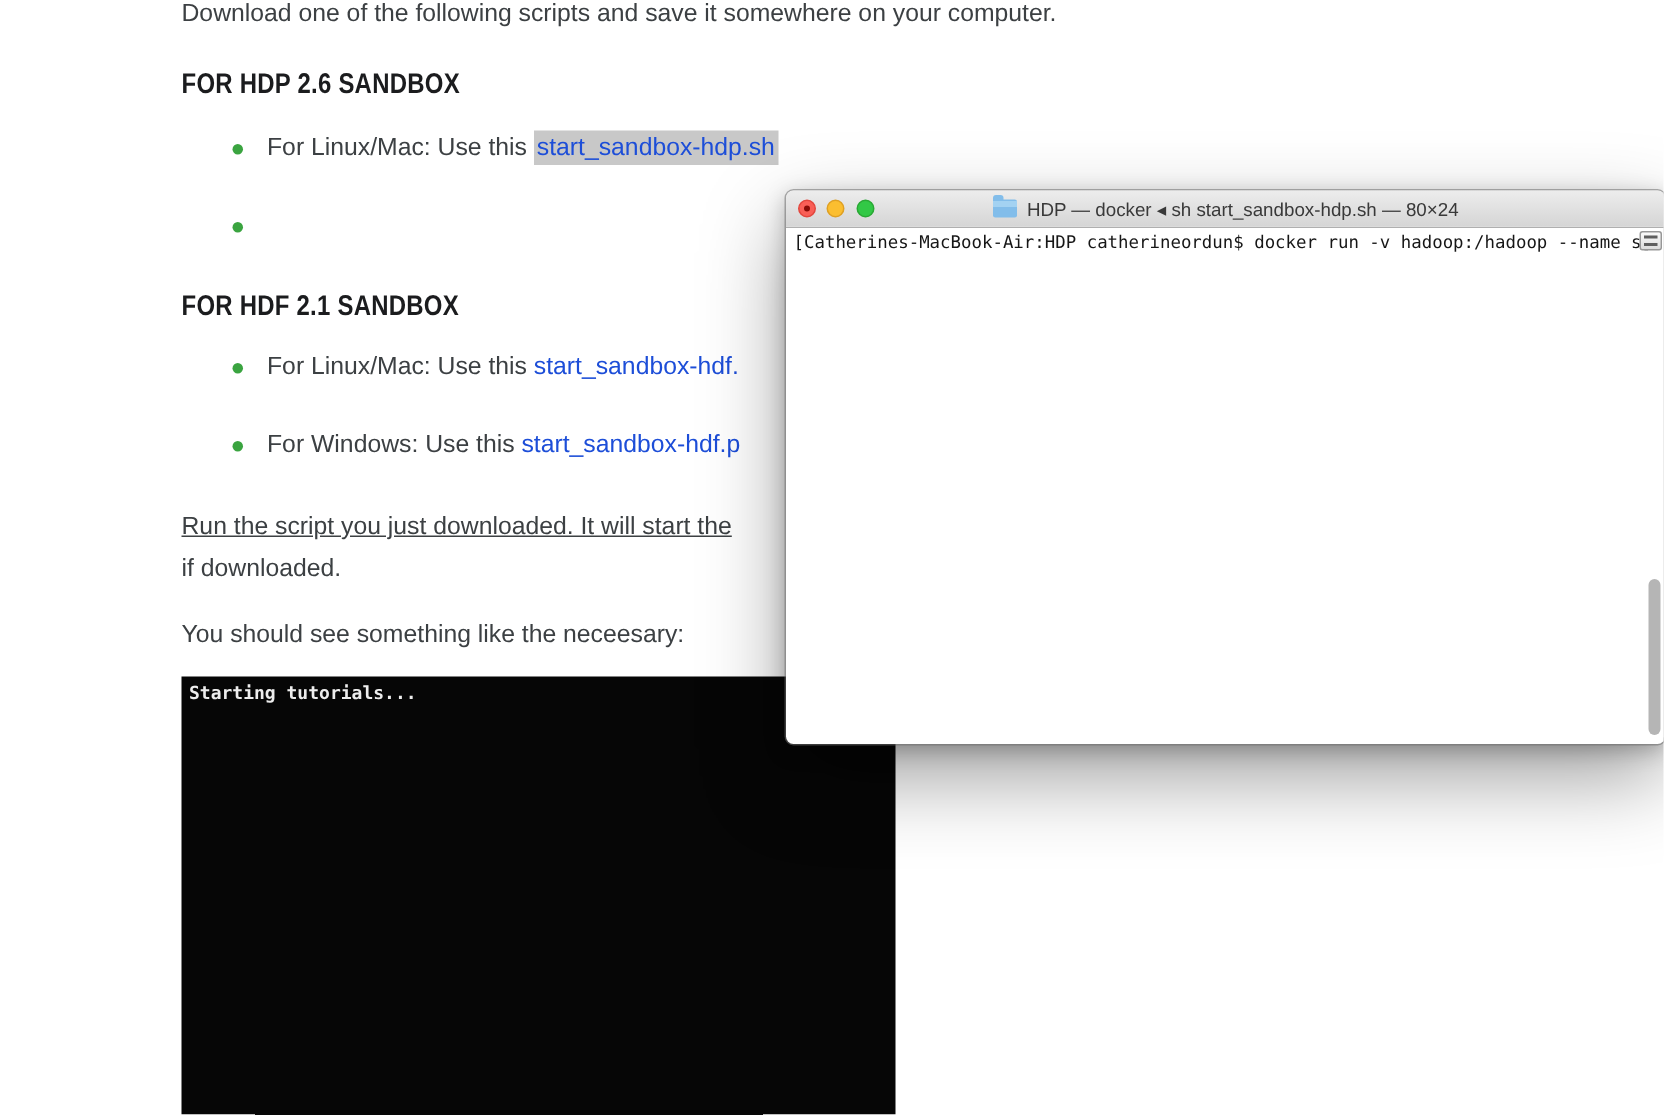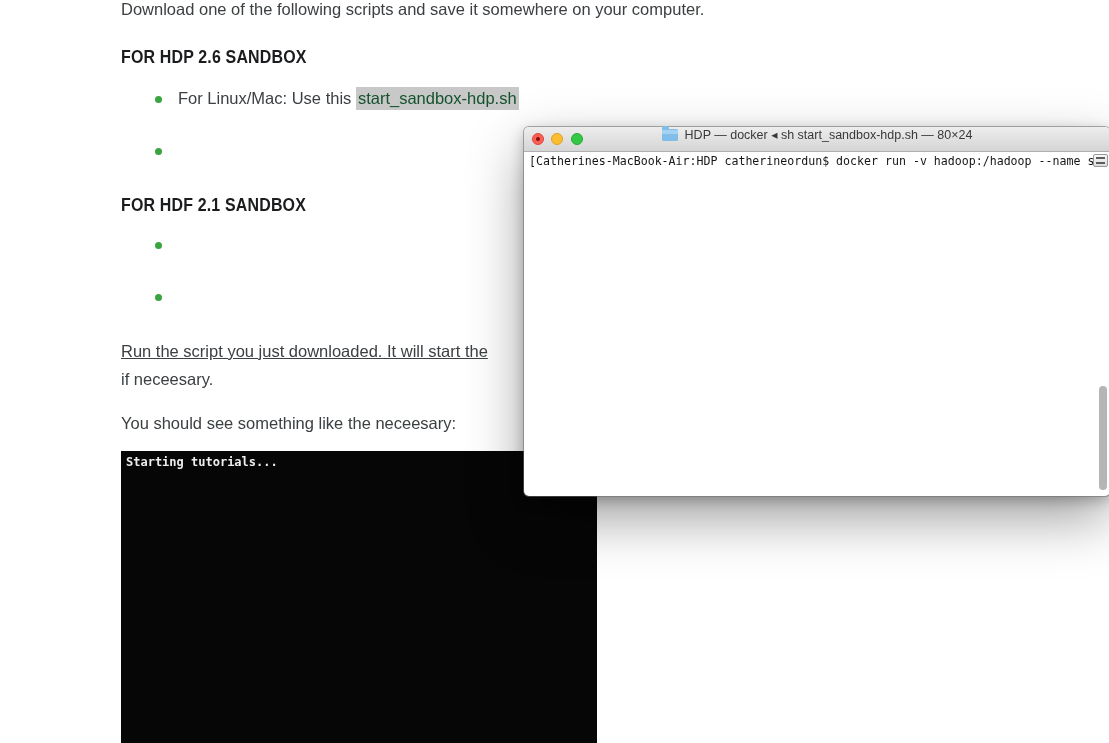--- a/index.html
+++ b/index.html
@@ -14,21 +14,21 @@
   .sec-heading {
     position:absolute; left:84px; color:#1b1c1e; font-weight:700;
     font-size:19px; white-space:nowrap; transform:scaleX(0.84);
     transform-origin:left center; letter-spacing:0.2px;
   }
   .bullet-dot {
     position:absolute; left:118px; width:7px; height:7px;
     border-radius:50%; background:#3aa440;
   }
   .bullet-text { position:absolute; left:141px; color:#3c4043; font-size:16.5px; white-space:nowrap; }
-  .doclink { color:#14532d; text-decoration:none; cursor:pointer; }
+  .doclink { color:#1d4ed8; text-decoration:none; cursor:pointer; }
   .doclink.hl { background:#c8c8c8; padding:2px 2px 3px 2px; }
 
   
   .term-black {
     position:absolute; left:84px; top:451px; width:476px; height:348px;
     background:#060606; box-sizing:border-box; padding:3px 0 0 5px;
     font-family:"DejaVu Sans Mono", monospace; font-size:12px; font-weight:700;
     line-height:17px; color:#ededed; white-space:pre; overflow:hidden;
   }
 
@@ -37,21 +37,21 @@
     position:absolute; left:487px; top:127px; width:586px; height:369px;
     border-radius:5px; background:#ffffff;
     box-shadow: 0 0 0 1px rgba(110,110,110,0.55),
                 0 22px 55px rgba(0,0,0,0.38),
                 0 4px 14px rgba(0,0,0,0.25);
   }
   .titlebar {
     position:relative; height:25px; border-radius:5px 5px 0 0;
     background:linear-gradient(#ededed,#d5d5d5);
     border-bottom:1px solid #afafaf; box-sizing:border-box;
-    display:flex; align-items:flex-start; justify-content:center;
+    display:flex; align-items:center; justify-content:center;
   }
   .tl { position:absolute; width:12px; height:12px; border-radius:50%; top:6px; box-sizing:border-box; cursor:pointer; }
   .tl-red { left:8px; background:#f95f57; border:1px solid #e2463d; }
   .tl-red::after { content:""; position:absolute; left:3px; top:3px; width:4px; height:4px; border-radius:50%; background:#880b06; }
   .tl-yellow { left:27px; background:#fbbe30; border:1px solid #dfa023; }
   .tl-green { left:47px; background:#32c846; border:1px solid #29a834; }
   .titletext { display:flex; align-items:center; gap:7px; font-size:12.5px; color:#393939; white-space:nowrap; }
   .folder { position:relative; width:16px; height:12px; background:#82bdea; border-radius:1.5px; }
   .folder::before { content:""; position:absolute; top:-3px; left:0; width:7px; height:4px; background:#82bdea; border-radius:2px 2px 0 0; }
   .folder::after  { content:""; position:absolute; top:1px; left:0; width:16px; height:4px; background:#a3d2f2; }
@@ -89,25 +89,27 @@
   <div class="sec-heading" style="top:46px;">FOR HDP 2.6 SANDBOX</div>
 
   <span class="bullet-dot" style="top:96px;"></span>
   <div class="bullet-text" style="top:89px;"><span>For Linux/Mac: Use this </span><a class="doclink hl">start_sandbox-hdp.sh</a></div>
 
   <span class="bullet-dot" style="top:148px;"></span>
 
   <div class="sec-heading" style="top:194px;">FOR HDF 2.1 SANDBOX</div>
 
   <span class="bullet-dot" style="top:242px;"></span>
+  <div class="bullet-text" style="top:235px;"><span>For Linux/Mac: Use this </span><a class="doclink">start_sandbox-hdf.</a></div>
 
   <span class="bullet-dot" style="top:294px;"></span>
+  <div class="bullet-text" style="top:287px;"><span>For Windows: Use this </span><a class="doclink">start_sandbox-hdf.p</a></div>
 
   <div class="doc-text" style="top:341px;text-decoration:underline;">Run the script you just downloaded. It will start the</div>
-  <div class="doc-text" style="top:369px;">if neceesary.</div>
+  <div class="doc-text" style="top:369px;">if downloaded.</div>
   <div class="doc-text" style="top:413px;">You should see something like the neceesary:</div>
 
   <div class="term-black" id="black-term"><div class="tline">Starting tutorials...</div></div>
 
   <div class="macwin">
     <div class="titlebar">
       <span class="tl tl-red"></span>
       <span class="tl tl-yellow"></span>
       <span class="tl tl-green"></span>
       <span class="titletext">

